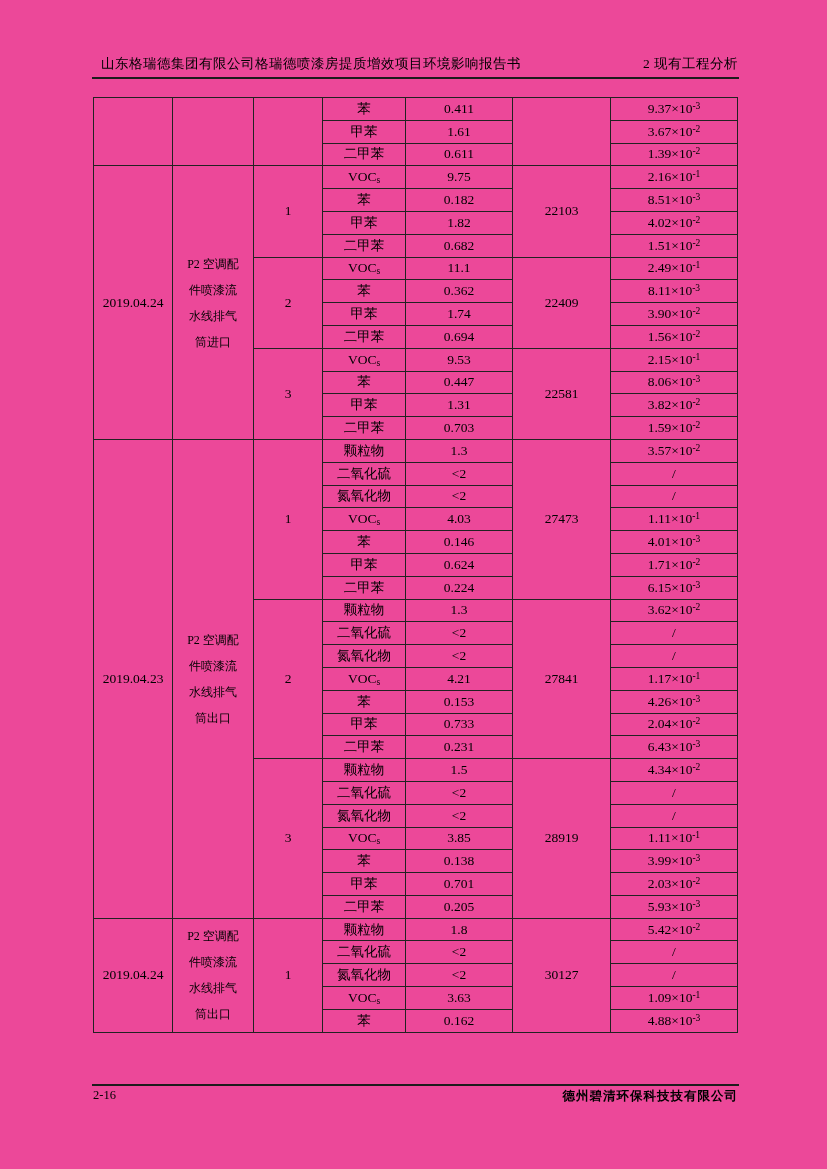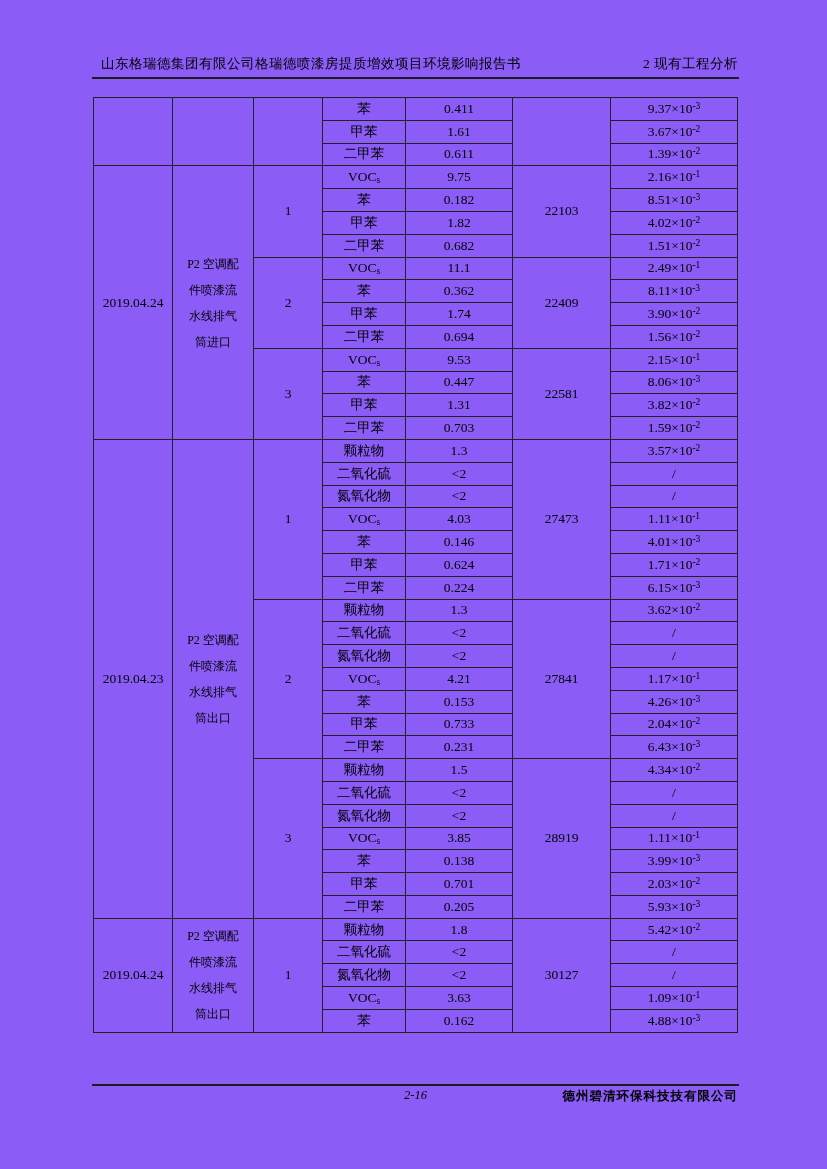--- a/index.html
+++ b/index.html
@@ -1,33 +1,33 @@
 <!DOCTYPE html>
 <html><head>
 <meta charset="utf-8">
 <style>
   html,body{margin:0;padding:0;background:#e8e8e8;}
-  .page{position:relative;width:827px;height:1169px;background:#8b5cf6;margin:0 auto;
+  .page{position:relative;width:827px;height:1169px;background:#ec4899;margin:0 auto;
         font-family:"Liberation Serif","DejaVu Serif",serif;color:#000;overflow:hidden;}
   .header{position:absolute;left:93px;top:55px;width:645px;display:flex;
           justify-content:space-between;align-items:flex-end;font-size:13.5px;letter-spacing:0.5px;}
   .header .ht{padding-left:8px;}
   .rule{position:absolute;left:92px;width:647px;height:2px;background:#1c1c1c;}
   .rule.top{top:77px;}
   .rule.bottom{top:1084px;}
   table.mtable{position:absolute;left:93px;top:97px;width:645px;border-collapse:collapse;
                table-layout:fixed;}
   .mtable td{border:1px solid #222;text-align:center;vertical-align:middle;
              font-size:13.5px;padding:0;overflow:hidden;}
   .mtable tr{height:22.8px;}
   .mtable td.loc{line-height:26px;font-size:12px;}
   .mtable sup{font-size:9.5px;line-height:0;vertical-align:4px;letter-spacing:0;}
   .mtable sub{font-size:9.5px;line-height:0;vertical-align:-2px;}
   .footer{position:absolute;left:93px;top:1088px;width:645px;height:18px;font-size:12.5px;}
-  .footer .pageno{position:absolute;left:0;width:100%;text-align:center;font-style:italic;}
+  .footer .pageno{position:absolute;left:0;width:100%;text-align:left;}
   .footer .company{position:absolute;right:0;top:0;letter-spacing:1px;font-weight:bold;}
 </style>
 </head>
 <body>
 
 <div class="page">
 
   <div class="header">
     <span class="ht">山东格瑞德集团有限公司格瑞德喷漆房提质增效项目环境影响报告书</span>
     <span class="hc">2 现有工程分析</span>

